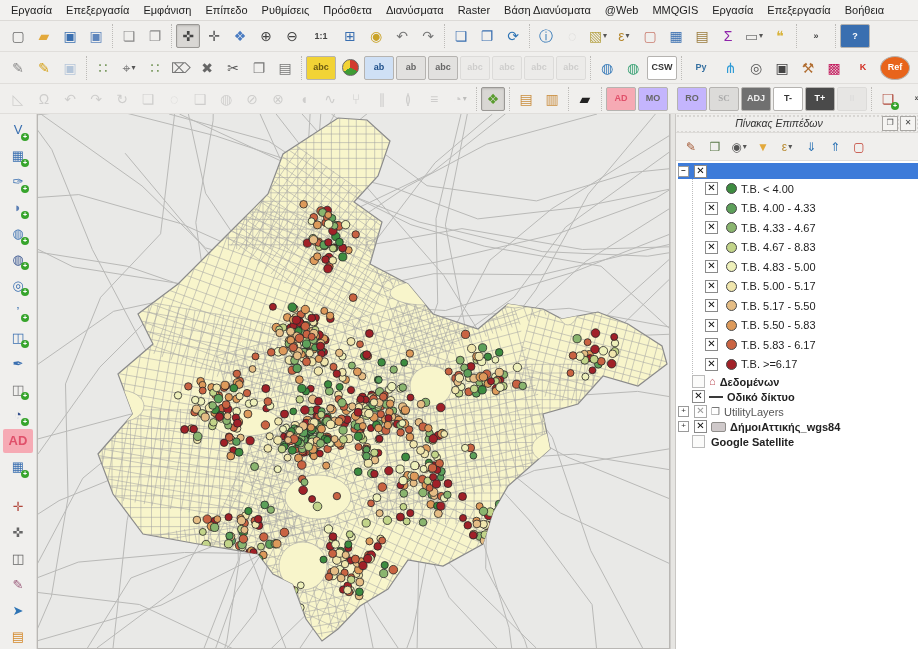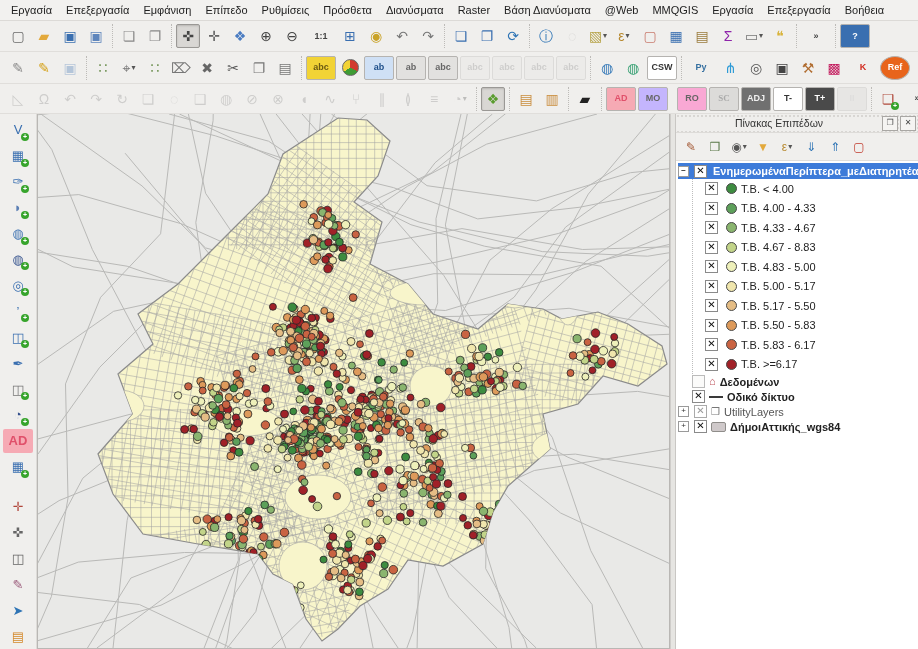--- a/index.html
+++ b/index.html
@@ -35,21 +35,21 @@
 
   .map-wrap{flex:1 1 auto;background:#e9e9e7;border:1px solid #b9b7b4;border-top:none;min-width:0;position:relative;}
   .map-wrap svg{display:block;}
 
   
   .splitter{width:4px;background:#e6e5e2;border-left:1px solid #cfcdca;flex:0 0 auto;}
 
   
   .panel{width:242px;flex:0 0 auto;background:#f0efed;display:flex;flex-direction:column;border-left:1px solid #c9c7c4;}
   .panel-title{height:18px;display:flex;align-items:center;background:#efeeec;
-               background-image:radial-gradient(#d8d6d3 1px,transparent 1px);background-size:4px 4px;border-bottom:1px solid #dddbd8;}
+               background-image:radial-gradient(#d8d6d3 1px,transparent 1px);background-size:4px 4px;border-bottom:1px solid #dddbd8;font-style:italic;}
   .panel-title .pt-label{flex:1;text-align:center;font-size:10.5px;color:#333;background:#efeeec;padding:0 6px;}
   .pt-btn{width:14px;height:13px;border:1px solid #a9a7a4;background:#f5f4f2;font-size:8px;line-height:11px;text-align:center;margin-right:2px;color:#444;}
   .panel-toolbar{height:25px;display:flex;align-items:center;padding:1px 3px;background:#f0efed;border-bottom:1px solid #e0dedb;}
   .panel-toolbar .tbtn{min-width:20px;height:20px;font-size:12px;}
   .tree{flex:1;background:#ffffff;overflow:hidden;padding:2px 0 0 2px;position:relative;}
 
   .trow{display:flex;align-items:center;height:15px;white-space:nowrap;cursor:default;}
   .trow.sel{background:#3d7bd9;color:#fff;font-weight:bold;height:16px;}
   .trow .lbl{margin-left:4px;font-size:11px;}
   .trow .lbl.b{font-weight:bold;}
@@ -383,21 +383,21 @@
           <span style="color: rgb(34, 34, 34);">▰</span>
         </div>
       </div>
       <div class="tgroup">
         <div class="tbtn textbtn" style="background: rgb(246, 170, 180); border: 1px solid rgb(181, 179, 176);">
           <span style="color: rgb(224, 80, 106);">AD</span>
         </div>
         <div class="tbtn textbtn" style="background: #c4b5fd; border: 1px solid rgb(181, 179, 176);">
           <span style="color: rgb(102, 102, 102);">MO</span>
         </div>
-        <div class="tbtn textbtn" style="background: #f9a8d4; border: 1px solid rgb(181, 179, 176); margin-left: 8px;">
+        <div class="tbtn textbtn" style="background: #c4b5fd; border: 1px solid rgb(181, 179, 176); margin-left: 8px;">
           <span style="color: rgb(102, 102, 102);">RO</span>
         </div>
         <div class="tbtn textbtn" style="background: rgb(220, 219, 217); border: 1px solid rgb(181, 179, 176);">
           <span style="color: rgb(170, 170, 170); font-family: Liberation Serif, serif;">SC</span>
         </div>
         <div class="tbtn textbtn" style="background: rgb(112, 112, 112); border: 1px solid rgb(181, 179, 176);">
           <span style="color: rgb(240, 240, 240);">ADJ</span>
         </div>
         <div class="tbtn textbtn" style="background: rgb(255, 255, 255); border: 1px solid rgb(181, 179, 176);">
           <span style="color: rgb(51, 51, 51);">T-</span>
@@ -1933,21 +1933,20 @@
             <span style="color: rgb(46, 116, 181);">⇑</span>
           </div>
           <div class="tbtn">
             <span style="color: rgb(192, 57, 43);">▢</span>
           </div>
         </div>
       <div class="tree" id="tree">
           <div class="trow sel">
             <span class="expander">−</span>
             <span class="cb">✕</span>
-            <span class="lbl">ΕνημερωμέναΠερίπτερα_μεΔιατηρητέα</span>
           </div>
           <div class="indent">
             <div class="trow legend-row">
               <span style="width: 10px;"></span>
               <span class="cb">✕</span>
               <span class="sym-circle" style="background: rgb(61, 140, 64);"></span>
               <span class="lbl">Τ.Β. &lt; 4.00</span>
             </div>
             <div class="trow legend-row">
               <span style="width: 10px;"></span>
@@ -2021,16 +2020,21 @@
             <span class="cb gray">✕</span>
             <span class="sym-group">❐</span>
             <span class="lbl gray">UtilityLayers</span>
           </div>
           <div class="trow">
             <span class="expander">+</span>
             <span class="cb">✕</span>
             <span class="sym-poly"></span>
             <span class="lbl b">ΔήμοιΑττικής_wgs84</span>
           </div>
+          <div class="trow">
+            <span style="width: 12px; flex: 0 0 auto;"></span>
+            <span class="cb off"></span>
+            <span class="lbl b">Google Satellite</span>
+          </div>
         </div>
     </div>
   </div>
 </div>
 
 </body></html>

